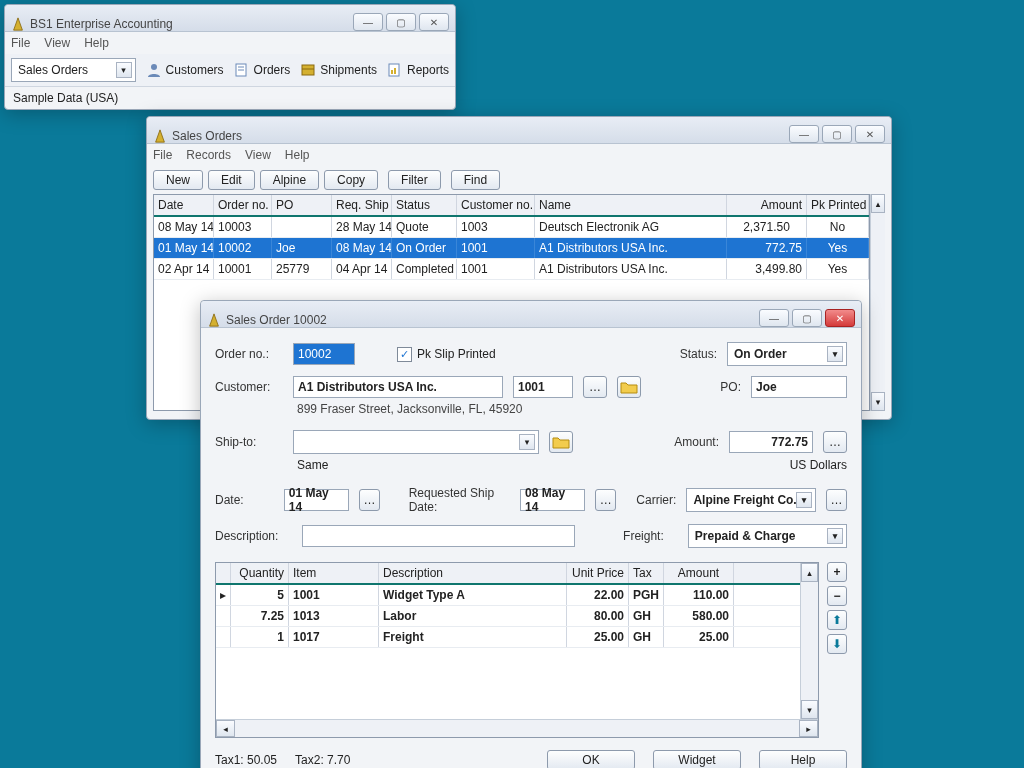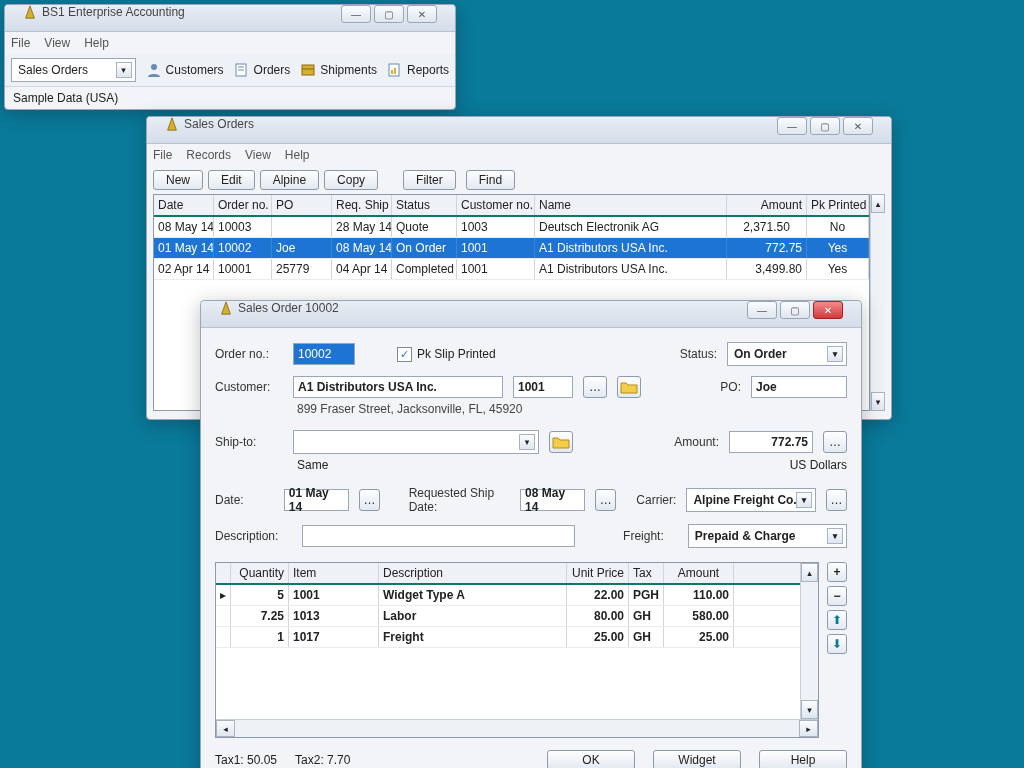--- a/index.html
+++ b/index.html
@@ -1,17 +1,17 @@
 <!DOCTYPE html>
 <html><head>
 <meta charset="utf-8">
 <style>
 body{margin:0;width:1024px;height:768px;background:#0a7a9a;font-family:"Segoe UI",Tahoma,sans-serif;font-size:12px;color:#222;overflow:hidden}
 .win{position:absolute;background:#f2f4f7;border:1px solid #9aa7b8;border-radius:4px;box-shadow:0 4px 20px rgba(0,0,0,.25)}
-.titlebar{height:26px;background:linear-gradient(#e8edf5,#d5dde9);display:flex;align-items:flex-start;padding:0 18px;border-radius:4px 4px 0 0;border-bottom:1px solid #b8c3d1}
+.titlebar{height:26px;background:linear-gradient(#e8edf5,#d5dde9);display:flex;align-items:flex-end;padding:0 6px;border-radius:4px 4px 0 0;border-bottom:1px solid #b8c3d1}
 .titlebar .tic{width:14px;height:14px;margin-right:5px}
 .titlebar .ttl{flex:1;font-size:12px;color:#444}
 .wbtns{display:flex;gap:3px}
 .wbtn{width:28px;height:16px;border:1px solid #9aa7b8;border-radius:3px;background:linear-gradient(#fafcff,#dfe6ef);display:flex;align-items:center;justify-content:center;font-size:10px;color:#555;cursor:pointer}
 .wbtn.red{background:linear-gradient(#f28b8b,#d43a3a);color:#fff;border-color:#a82222}
 .menubar{height:22px;display:flex;align-items:center;padding:0 6px;gap:14px;color:#555}
 .menubar span{cursor:pointer}
 .toolbar{display:flex;align-items:center;padding:4px 6px;gap:10px;border-bottom:1px solid #cfd6e0;background:#eef1f6}
 .sel{height:22px;border:1px solid #9aa7b8;background:#fff;display:flex;align-items:center;padding:0 18px 0 6px;gap:6px;position:relative;font-size:12px}
 .sel .dd{position:absolute;right:3px;top:3px;width:14px;height:14px;border:1px solid #a9b3c2;background:linear-gradient(#fafcff,#dfe6ef);display:flex;align-items:center;justify-content:center;font-size:9px}
@@ -112,21 +112,21 @@
     <span>File</span>
     <span>Records</span>
     <span>View</span>
     <span>Help</span>
   </div>
   <div style="padding:4px 6px;display:flex;gap:5px">
     <div class="btn">New</div>
     <div class="btn">Edit</div>
     <div class="btn">Alpine</div>
     <div class="btn">Copy</div>
-    <div class="btn" style="margin-left:20px">Filter</div>
+    <div class="btn" style="margin-left:5px">Filter</div>
     <div class="btn" style="margin-left:5px">Find</div>
   </div>
   <div style="display:flex">
     <div class="grid" style="flex:1;margin:0 0 0 6px">
       <div class="ghead">
         <div class="gh" style="width:60px">Date</div>
         <div class="gh" style="width:58px">Order no.</div>
         <div class="gh" style="width:60px">PO</div>
         <div class="gh" style="width:60px">Req. Ship</div>
         <div class="gh" style="width:65px">Status</div>

